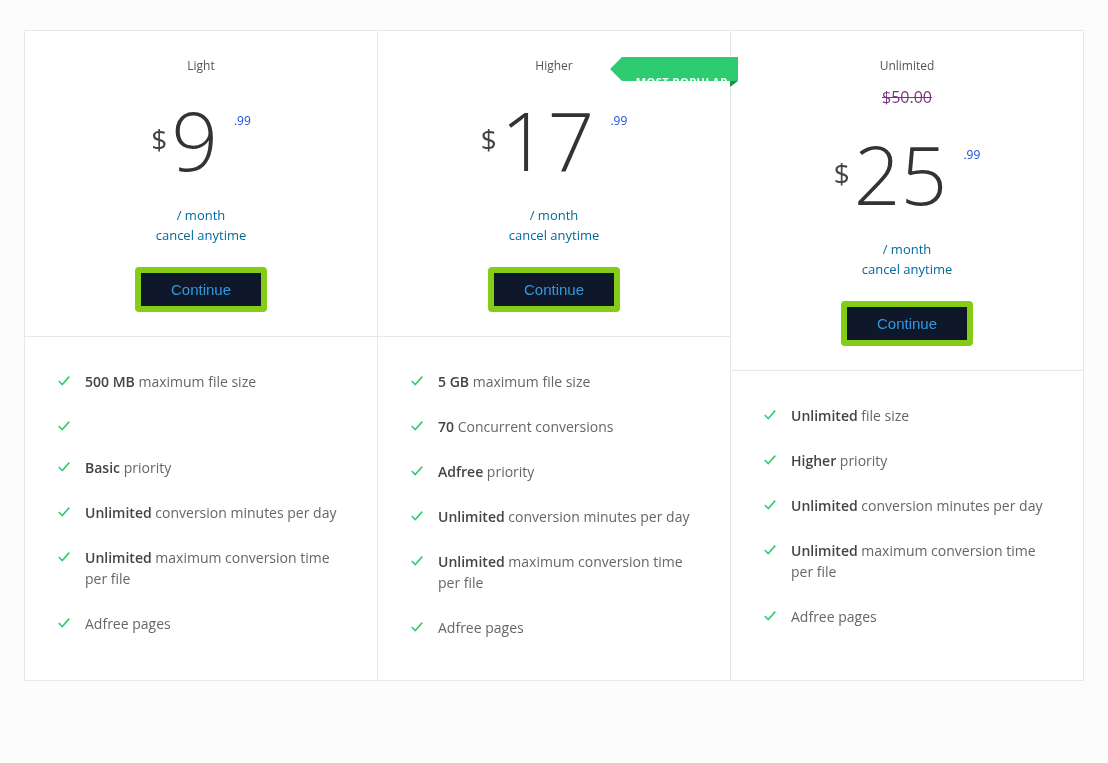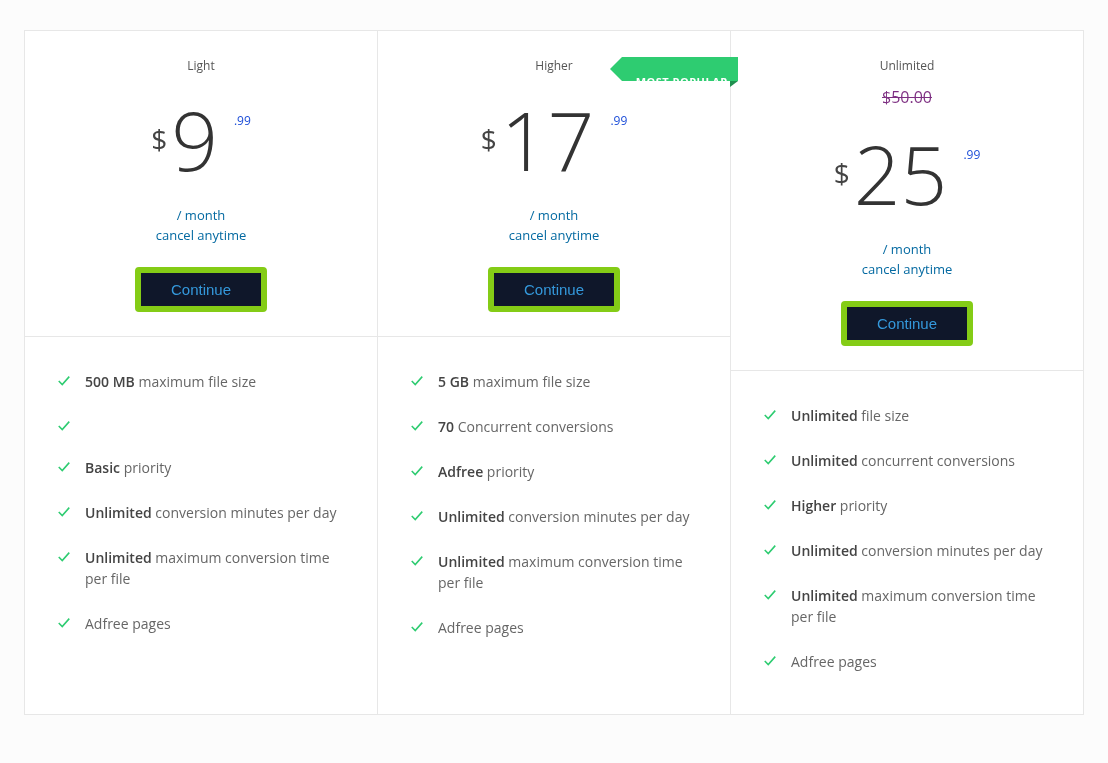--- a/index.html
+++ b/index.html
@@ -271,26 +271,20 @@
       <li>
         <svg class="check" viewBox="0 0 16 16">
             <path d="M2 8 L6 12 L14 3" stroke="#2ecc71" stroke-width="1.8" fill="none"></path>
           </svg>
         <span class="feat-text"><b>Unlimited</b><span> file size</span></span>
       </li>
       <li>
         <svg class="check" viewBox="0 0 16 16">
             <path d="M2 8 L6 12 L14 3" stroke="#2ecc71" stroke-width="1.8" fill="none"></path>
           </svg>
-        <span class="feat-text"><b>Unlimited</b><span> concurrent conversions</span></span>
-      </li>
-      <li>
-        <svg class="check" viewBox="0 0 16 16">
-            <path d="M2 8 L6 12 L14 3" stroke="#2ecc71" stroke-width="1.8" fill="none"></path>
-          </svg>
         <span class="feat-text"><b>Higher</b><span> priority</span></span>
       </li>
       <li>
         <svg class="check" viewBox="0 0 16 16">
             <path d="M2 8 L6 12 L14 3" stroke="#2ecc71" stroke-width="1.8" fill="none"></path>
           </svg>
         <span class="feat-text"><b>Unlimited</b><span> conversion minutes per day</span></span>
       </li>
       <li>
         <svg class="check" viewBox="0 0 16 16">

